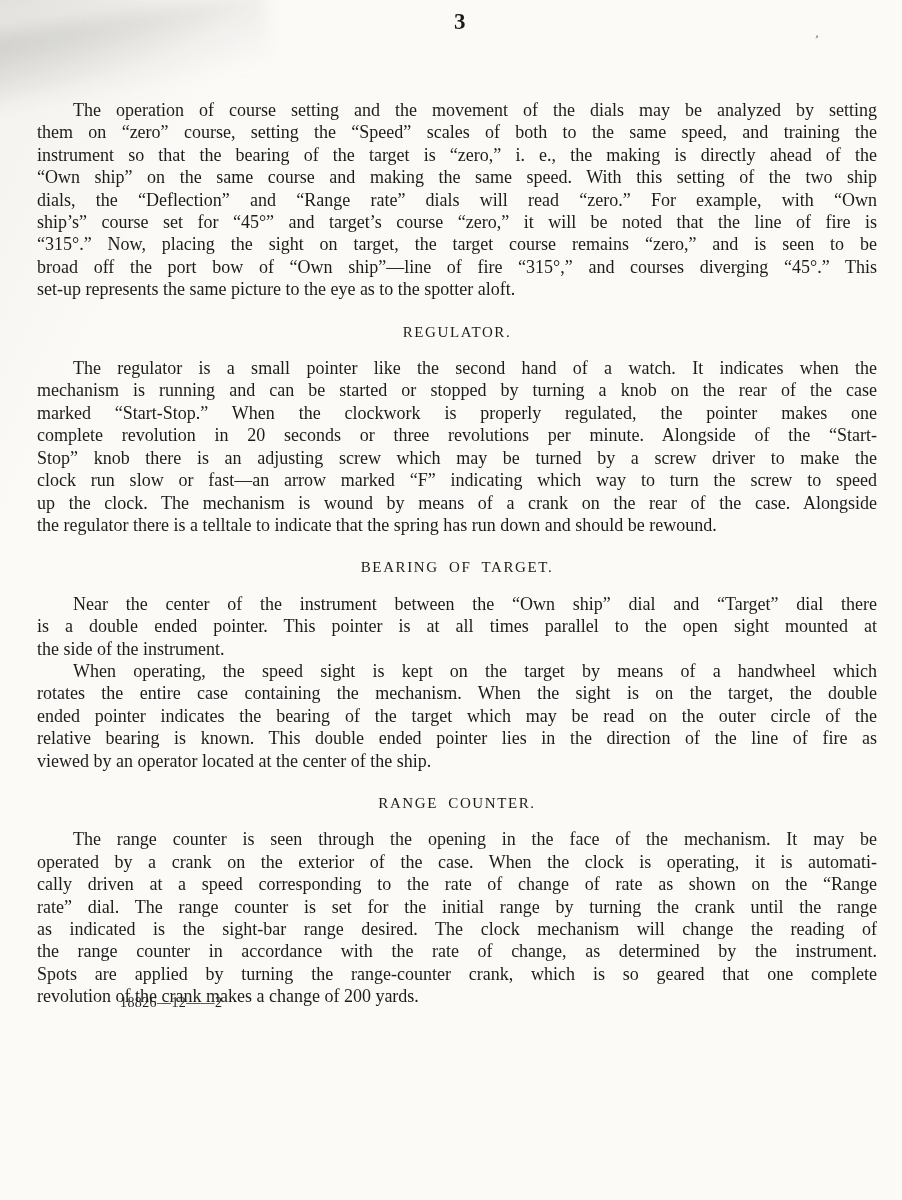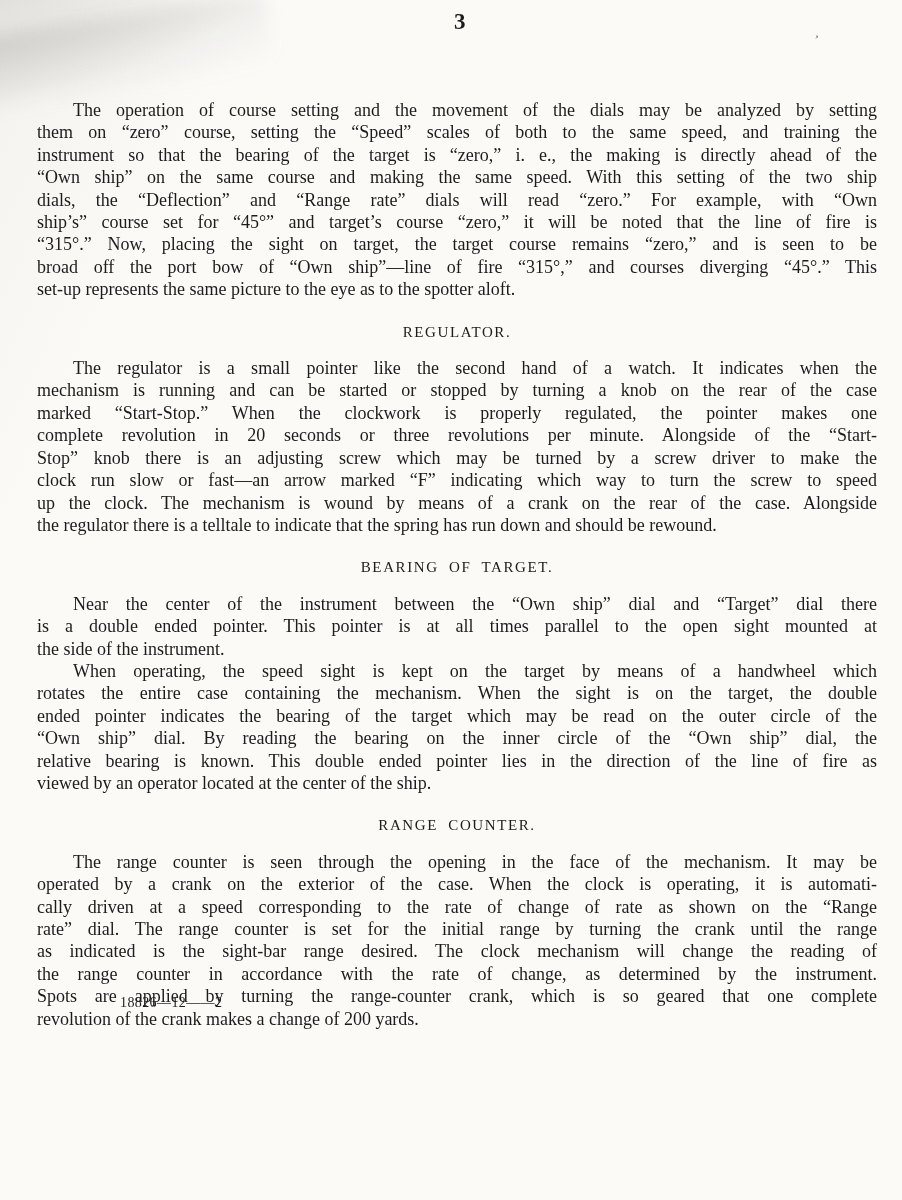--- a/index.html
+++ b/index.html
@@ -125,21 +125,20 @@
       <div class="heading">BEARING OF TARGET.</div>
       <div class="paragraph">
         <div class="line first">Near the center of the instrument between the “Own ship” dial and “Target” dial there</div>
         <div class="line">is a double ended pointer. This pointer is at all times parallel to the open sight mounted at</div>
         <div class="line last">the side of the instrument.</div>
       </div>
       <div class="paragraph">
         <div class="line first">When operating, the speed sight is kept on the target by means of a handwheel which</div>
         <div class="line">rotates the entire case containing the mechanism. When the sight is on the target, the double</div>
         <div class="line">ended pointer indicates the bearing of the target which may be read on the outer circle of the</div>
-        <div class="line">“Own ship” dial. By reading the bearing on the inner circle of the “Own ship” dial, the</div>
         <div class="line">relative bearing is known. This double ended pointer lies in the direction of the line of fire as</div>
         <div class="line last">viewed by an operator located at the center of the ship.</div>
       </div>
       <div class="heading">RANGE COUNTER.</div>
       <div class="paragraph">
         <div class="line first">The range counter is seen through the opening in the face of the mechanism. It may be</div>
         <div class="line">operated by a crank on the exterior of the case. When the clock is operating, it is automati-</div>
         <div class="line">cally driven at a speed corresponding to the rate of change of rate as shown on the “Range</div>
         <div class="line">rate” dial. The range counter is set for the initial range by turning the crank until the range</div>
         <div class="line">as indicated is the sight-bar range desired. The clock mechanism will change the reading of</div>

